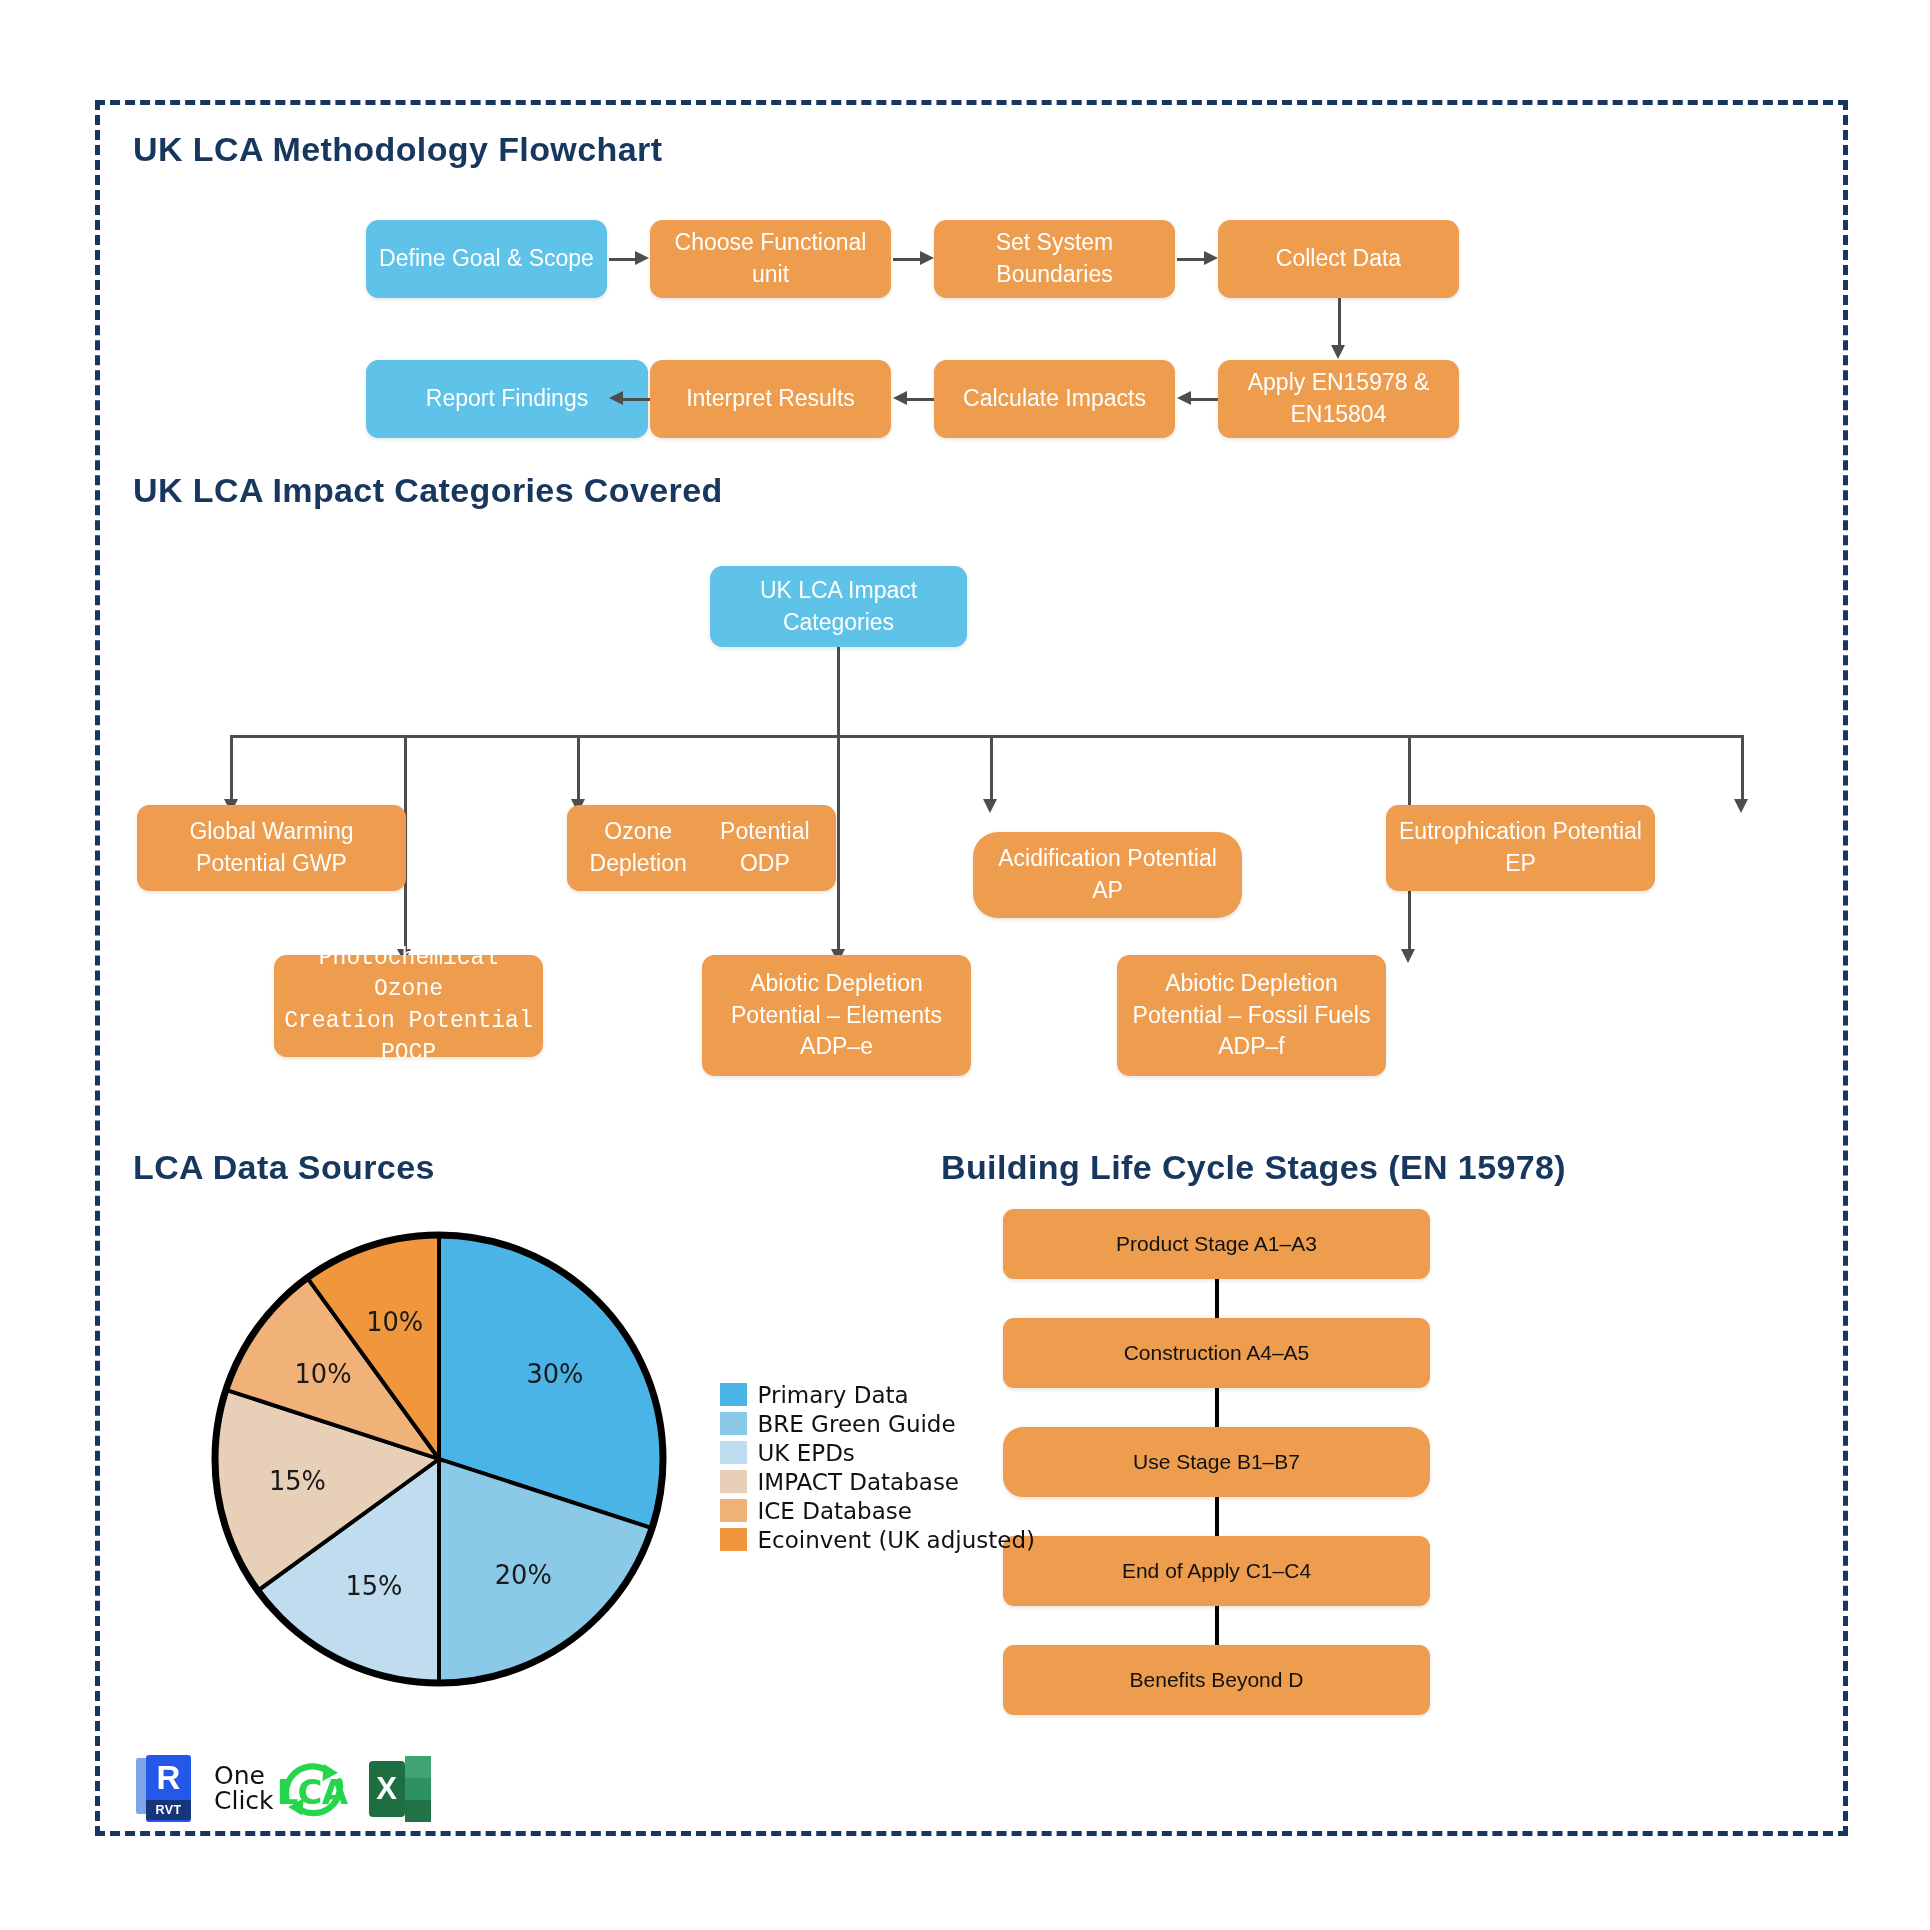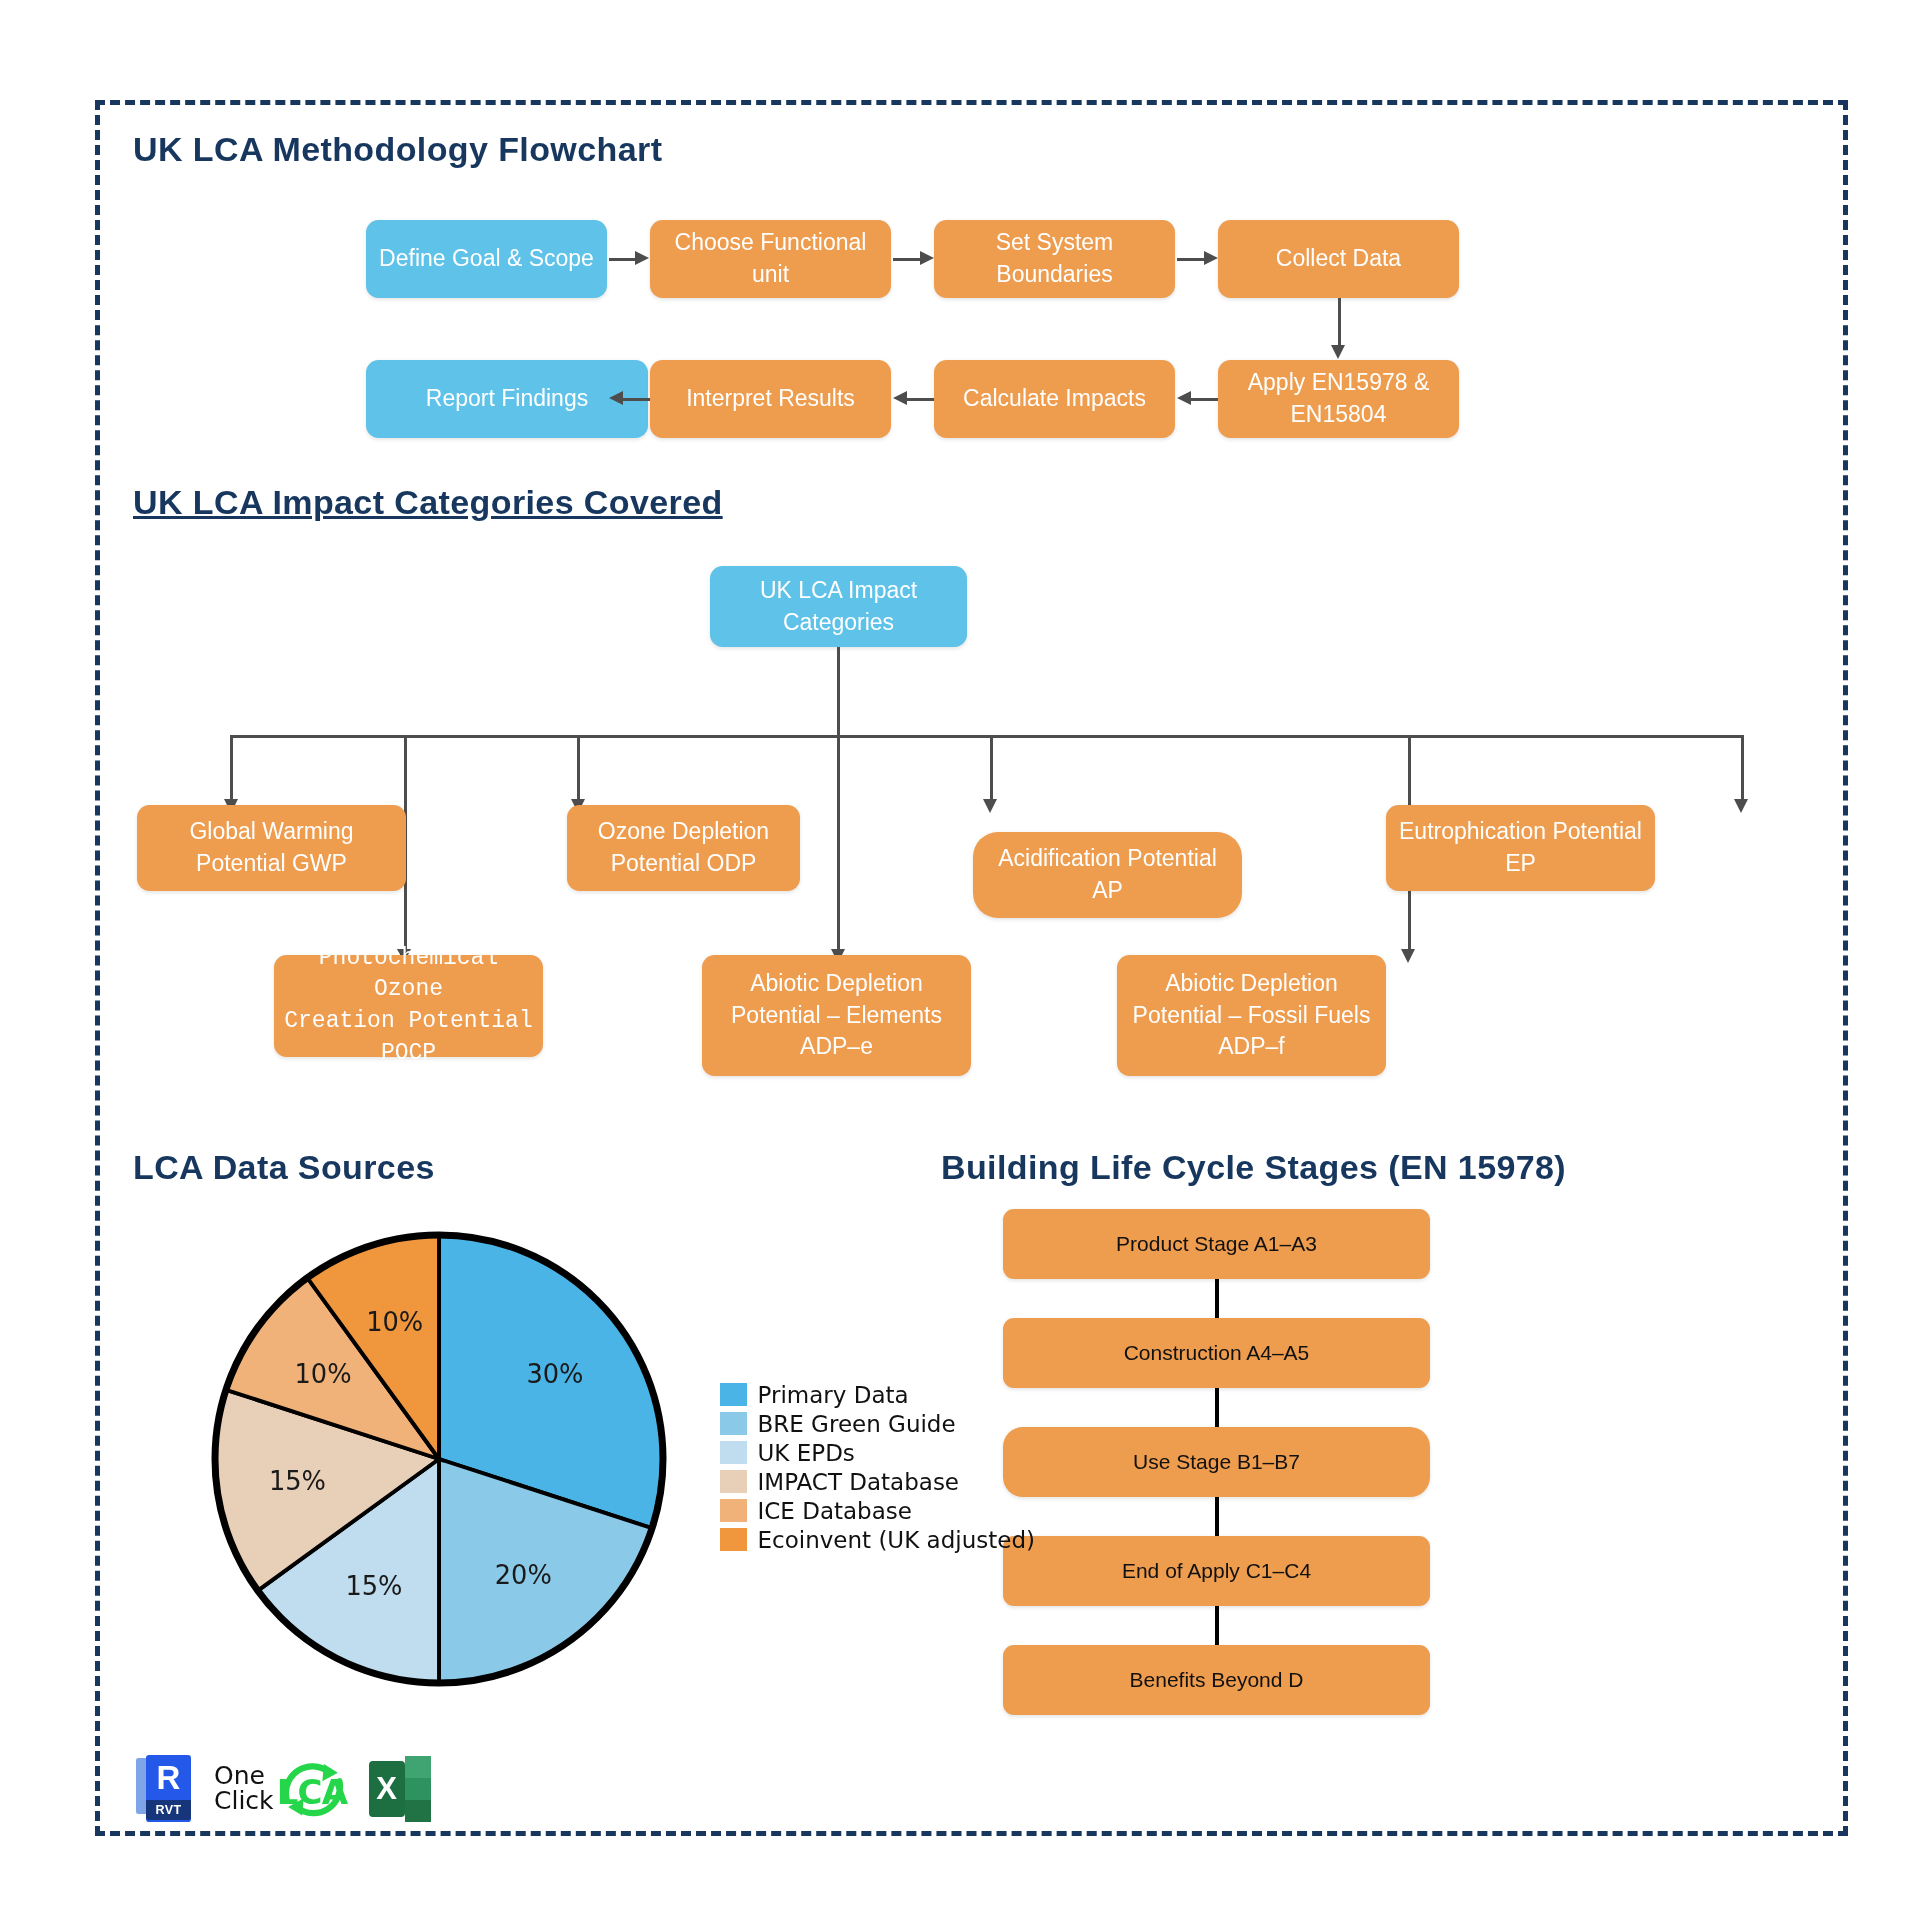--- a/index.html
+++ b/index.html
@@ -137,21 +137,21 @@
       <span>EN15804</span>
     </div>
 
     <div class="ln hln" style="left:523px; top:293px; width:27px;"></div>
     <div class="arrow-l" style="left:509px; top:286px;"></div>
     <div class="ln hln" style="left:807px; top:293px; width:27px;"></div>
     <div class="arrow-l" style="left:793px; top:286px;"></div>
     <div class="ln hln" style="left:1091px; top:293px; width:27px;"></div>
     <div class="arrow-l" style="left:1077px; top:286px;"></div>
 
-    <div class="sec-title" style="left:33px; top:378px;text-decoration:underline;">UK LCA Impact Categories Covered</div>
+    <div class="sec-title" style="left:33px; top:366px;">UK LCA Impact Categories Covered</div>
 
     <div class="node blue" style="left:610px; top:461px; width:257px; height:81px; font-size:23px;">
       <span>UK LCA Impact Categories</span>
     </div>
 
     <div class="ln vln" style="left:737px; top:542px; height:90px;"></div>
 
     <div class="ln hln" style="left:130px; top:630px; width:1514px;"></div>
 
     <div class="ln vln" style="left:130px; top:630px; height:65px;"></div>
@@ -167,21 +167,21 @@
     <div class="arrow-d" style="left:297px; top:844px;"></div>
     <div class="ln vln" style="left:737px; top:630px; height:215px;"></div>
     <div class="arrow-d" style="left:731px; top:844px;"></div>
     <div class="ln vln" style="left:1308px; top:630px; height:215px;"></div>
     <div class="arrow-d" style="left:1301px; top:844px;"></div>
 
     <div class="node orange" style="left:37px; top:700px; width:269px; height:86px; font-size:23px; flex-direction:column;">
       <span>Global Warming</span>
       <span>Potential GWP</span>
     </div>
-    <div class="node orange" style="left:467px; top:700px; width:233px; height:86px; font-size:23px; flex-direction:column;">
+    <div class="node orange" style="left:467px; top:700px; width:269px; height:86px; font-size:23px; flex-direction:row;">
       <span>Ozone Depletion</span>
       <span>Potential ODP</span>
     </div>
     <div class="node orange" style="left:873px; top:727px; width:269px; height:86px; font-size:23px; flex-direction:column;border-radius:25px;">
       <span>Acidification Potential</span>
       <span>AP</span>
     </div>
     <div class="node orange" style="left:1286px; top:700px; width:269px; height:86px; font-size:23px; flex-direction:column;">
       <span>Eutrophication Potential</span>
       <span>EP</span>

